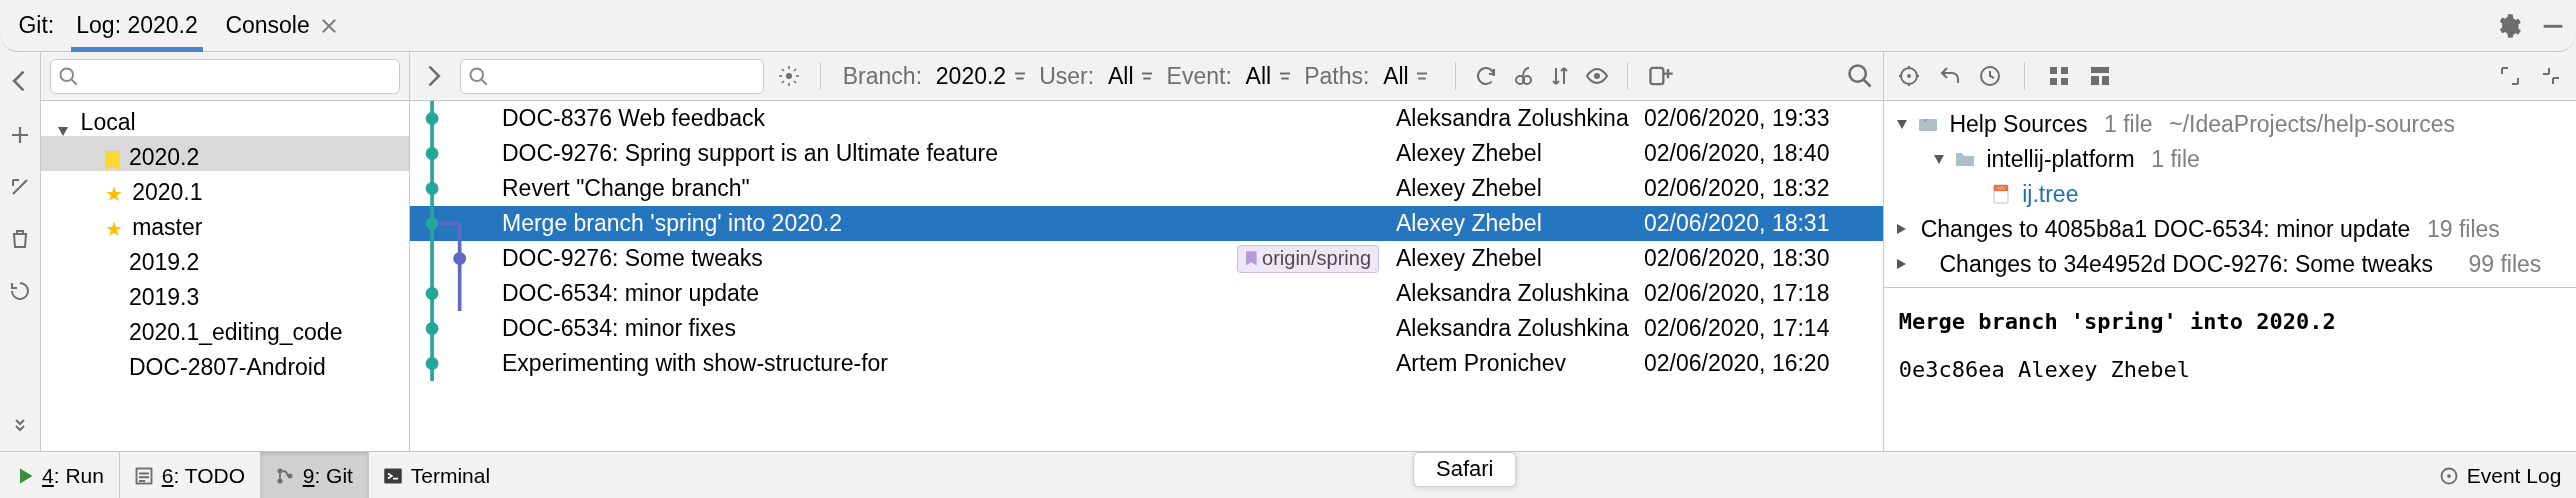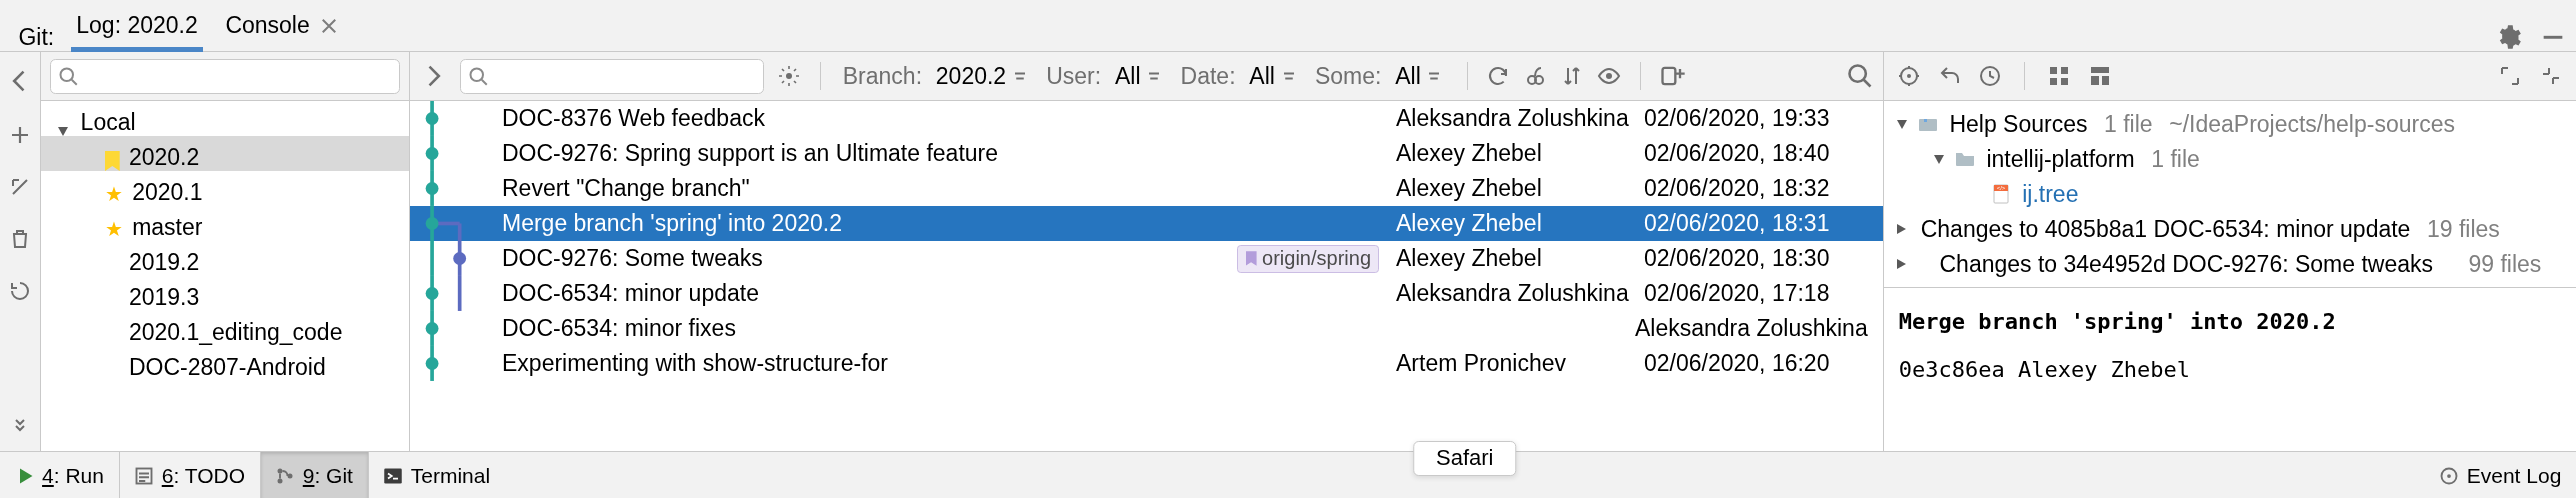--- a/index.html
+++ b/index.html
@@ -18,21 +18,21 @@
     --tag:#fdd835;
     --dot:#26a69a;
     --dot2:#5c6bc0;
     --mono: "Menlo","Consolas",monospace;
     --sans: "Helvetica Neue","Segoe UI",Arial,sans-serif;
   }
   html,body{margin:0;padding:0;width:2576px;height:499px;font-family:var(--sans);font-size:23px;color:var(--text);background:var(--bg);-webkit-font-smoothing:antialiased;}
   svg{display:block}
   
   
-  .hdr{height:51px;display:flex;align-items:flex-end;border-bottom:0.9px solid var(--border);padding:0 9.2px 0 18.4px;gap:16.6px;}
+  .hdr{height:51px;display:flex;align-items:center;border-bottom:0.9px solid var(--border);padding:0 9.2px 0 18.4px;gap:16.6px;border-radius:18px;}
   .hdr .lab{color:var(--text);}
   .tab{height:51px;display:flex;align-items:center;gap:9.2px;color:#000;position:relative;padding:0 5.5px;}
   .tab.active::after{content:"";position:absolute;left:0;right:0;bottom:-0.9px;height:4.6px;background:var(--tabline);}
   .tabclose{color:#7d7d7d;}
   .hdr-spacer{flex:1}
   
   
   .cols{display:flex;height:399px;}
   .gutter{width:40px;border-right:0.9px solid var(--border);display:flex;flex-direction:column;align-items:center;padding-top:14.7px;gap:28px;background:#f2f2f2}
   .gutter .ic{color:var(--icon);}
@@ -40,21 +40,21 @@
   .col-branches{width:368px;border-right:0.9px solid var(--border);background:var(--panel);display:flex;flex-direction:column;}
   .col-commits{flex:1;min-width:0;border-right:0.9px solid var(--border);background:var(--panel);display:flex;flex-direction:column;position:relative;}
   .col-details{width:692px;background:var(--panel);display:flex;flex-direction:column;}
   
   
   .searchbar{height:48px;border-bottom:0.9px solid var(--border);display:flex;align-items:center;padding:0 9.2px;gap:9.2px;background:#f2f2f2;}
   .searchbar input{flex:1;min-width:18.4px;border:0.9px solid var(--border);border-radius:5.5px;height:33px;background:#fff;padding:0 28px 0 31px;font-size:20px;color:#000;font-family:var(--sans);outline:none}
   .searchwrap{position:relative;flex:1;display:flex}
   .searchwrap .mag{position:absolute;left:7.4px;top:50%;transform:translateY(-50%);color:#8a8a8a}
   
-  .filters{display:flex;align-items:flex-start;gap:9px;color:#6f6f6f;white-space:nowrap}
+  .filters{display:flex;align-items:flex-start;gap:2px;color:#6f6f6f;white-space:nowrap}
   .filters .f{display:flex;align-items:center;gap:3.7px;padding:0 3.7px}
   .filters .v{color:#000}
   .sep{width:0.9px;height:28px;background:var(--border);margin:0 5.5px}
   .tbic{color:var(--icon)}
   
   
   .tree{flex:1;overflow:hidden;font-size:23px}
   .trow{height:35px;display:flex;align-items:flex-end;gap:9.2px;padding-left:16.6px}
   .trow.sel{background:#d9d9d9}
   .indent1{padding-left:64px}
@@ -242,24 +242,24 @@
           </svg>
         </span>
       <div class="sep"></div>
       <div class="filters">
         <span class="f"><span>Branch:</span>&nbsp;<span class="v">2020.2</span><svg class="i18" viewBox="0 0 16 16">
               <path d="M4 6h8M5 10h6" stroke="currentColor" stroke-width="1.5"></path>
             </svg></span>
         <span class="f"><span>User:</span>&nbsp;<span class="v">All</span><svg class="i18" viewBox="0 0 16 16">
               <path d="M4 6h8M5 10h6" stroke="currentColor" stroke-width="1.5"></path>
             </svg></span>
-        <span class="f"><span>Date:</span>&nbsp;<span class="v">All</span><svg class="i18" viewBox="0 0 16 16">
+        <span class="f"><span>Event:</span>&nbsp;<span class="v">All</span><svg class="i18" viewBox="0 0 16 16">
               <path d="M4 6h8M5 10h6" stroke="currentColor" stroke-width="1.5"></path>
             </svg></span>
-        <span class="f"><span>Some:</span>&nbsp;<span class="v">All</span><svg class="i18" viewBox="0 0 16 16">
+        <span class="f"><span>Paths:</span>&nbsp;<span class="v">All</span><svg class="i18" viewBox="0 0 16 16">
               <path d="M4 6h8M5 10h6" stroke="currentColor" stroke-width="1.5"></path>
             </svg></span>
       </div>
       <div class="sep"></div>
       <span class="tbic">
           <svg class="i20" viewBox="0 0 24 24">
             <path d="M20 12a8 8 0 10-2.3 5.6" fill="none" stroke="currentColor" stroke-width="2"></path>
             <path d="M20 5v5h-5" fill="none" stroke="currentColor" stroke-width="2"></path>
           </svg>
         </span>
@@ -384,20 +384,21 @@
           <div class="graph">
             <svg viewBox="0 0 100 38">
               <line class="line1" x1="24" y1="0" x2="24" y2="38"></line>
               <circle class="dot" cx="24" cy="19" r="7"></circle>
             </svg>
           </div>
           <div class="msg" style="display:flex;align-items:center">
             <span style="flex:1;overflow:hidden;text-overflow:ellipsis">DOC-6534: minor fixes</span>
           </div>
           <div class="author">Aleksandra Zolushkina</div>
+          <div class="date">02/06/2020, 17:14</div>
         </div>
         <div class="crow">
           <div class="graph">
             <svg viewBox="0 0 100 38">
               <line class="line1" x1="24" y1="0" x2="24" y2="38"></line>
               <circle class="dot" cx="24" cy="19" r="7"></circle>
             </svg>
           </div>
           <div class="msg" style="display:flex;align-items:flex-end">
             <span style="flex:1;overflow:hidden;text-overflow:ellipsis">Experimenting with show-structure-for</span>
@@ -539,21 +540,21 @@
     <span><span class="under">9</span>: Git</span>
   </div>
   <div class="sbtn" style="border-right:none">
     <svg class="i18" viewBox="0 0 16 16">
         <rect x="1" y="2" width="14" height="12" rx="1" fill="#3c3c3c"></rect>
         <path d="M4 6l3 2-3 2M8 10h4" stroke="#fff" stroke-width="1.4" fill="none"></path>
       </svg>
     <span>Terminal</span>
   </div>
   <div style="position:relative;flex:1;height:100%">
-    <div class="pill" style="bottom:24px">Safari</div>
+    <div class="pill" style="bottom:13px">Safari</div>
   </div>
   <div class="sbtn" style="border:none;margin-left:auto">
     <svg class="i18" viewBox="0 0 16 16">
         <circle cx="8" cy="8" r="6" fill="none" stroke="#6E6E6E" stroke-width="1.5"></circle>
         <circle cx="8" cy="8" r="1.5" fill="#6E6E6E"></circle>
       </svg>
     <span>Event Log</span>
   </div>
 </div>
 

